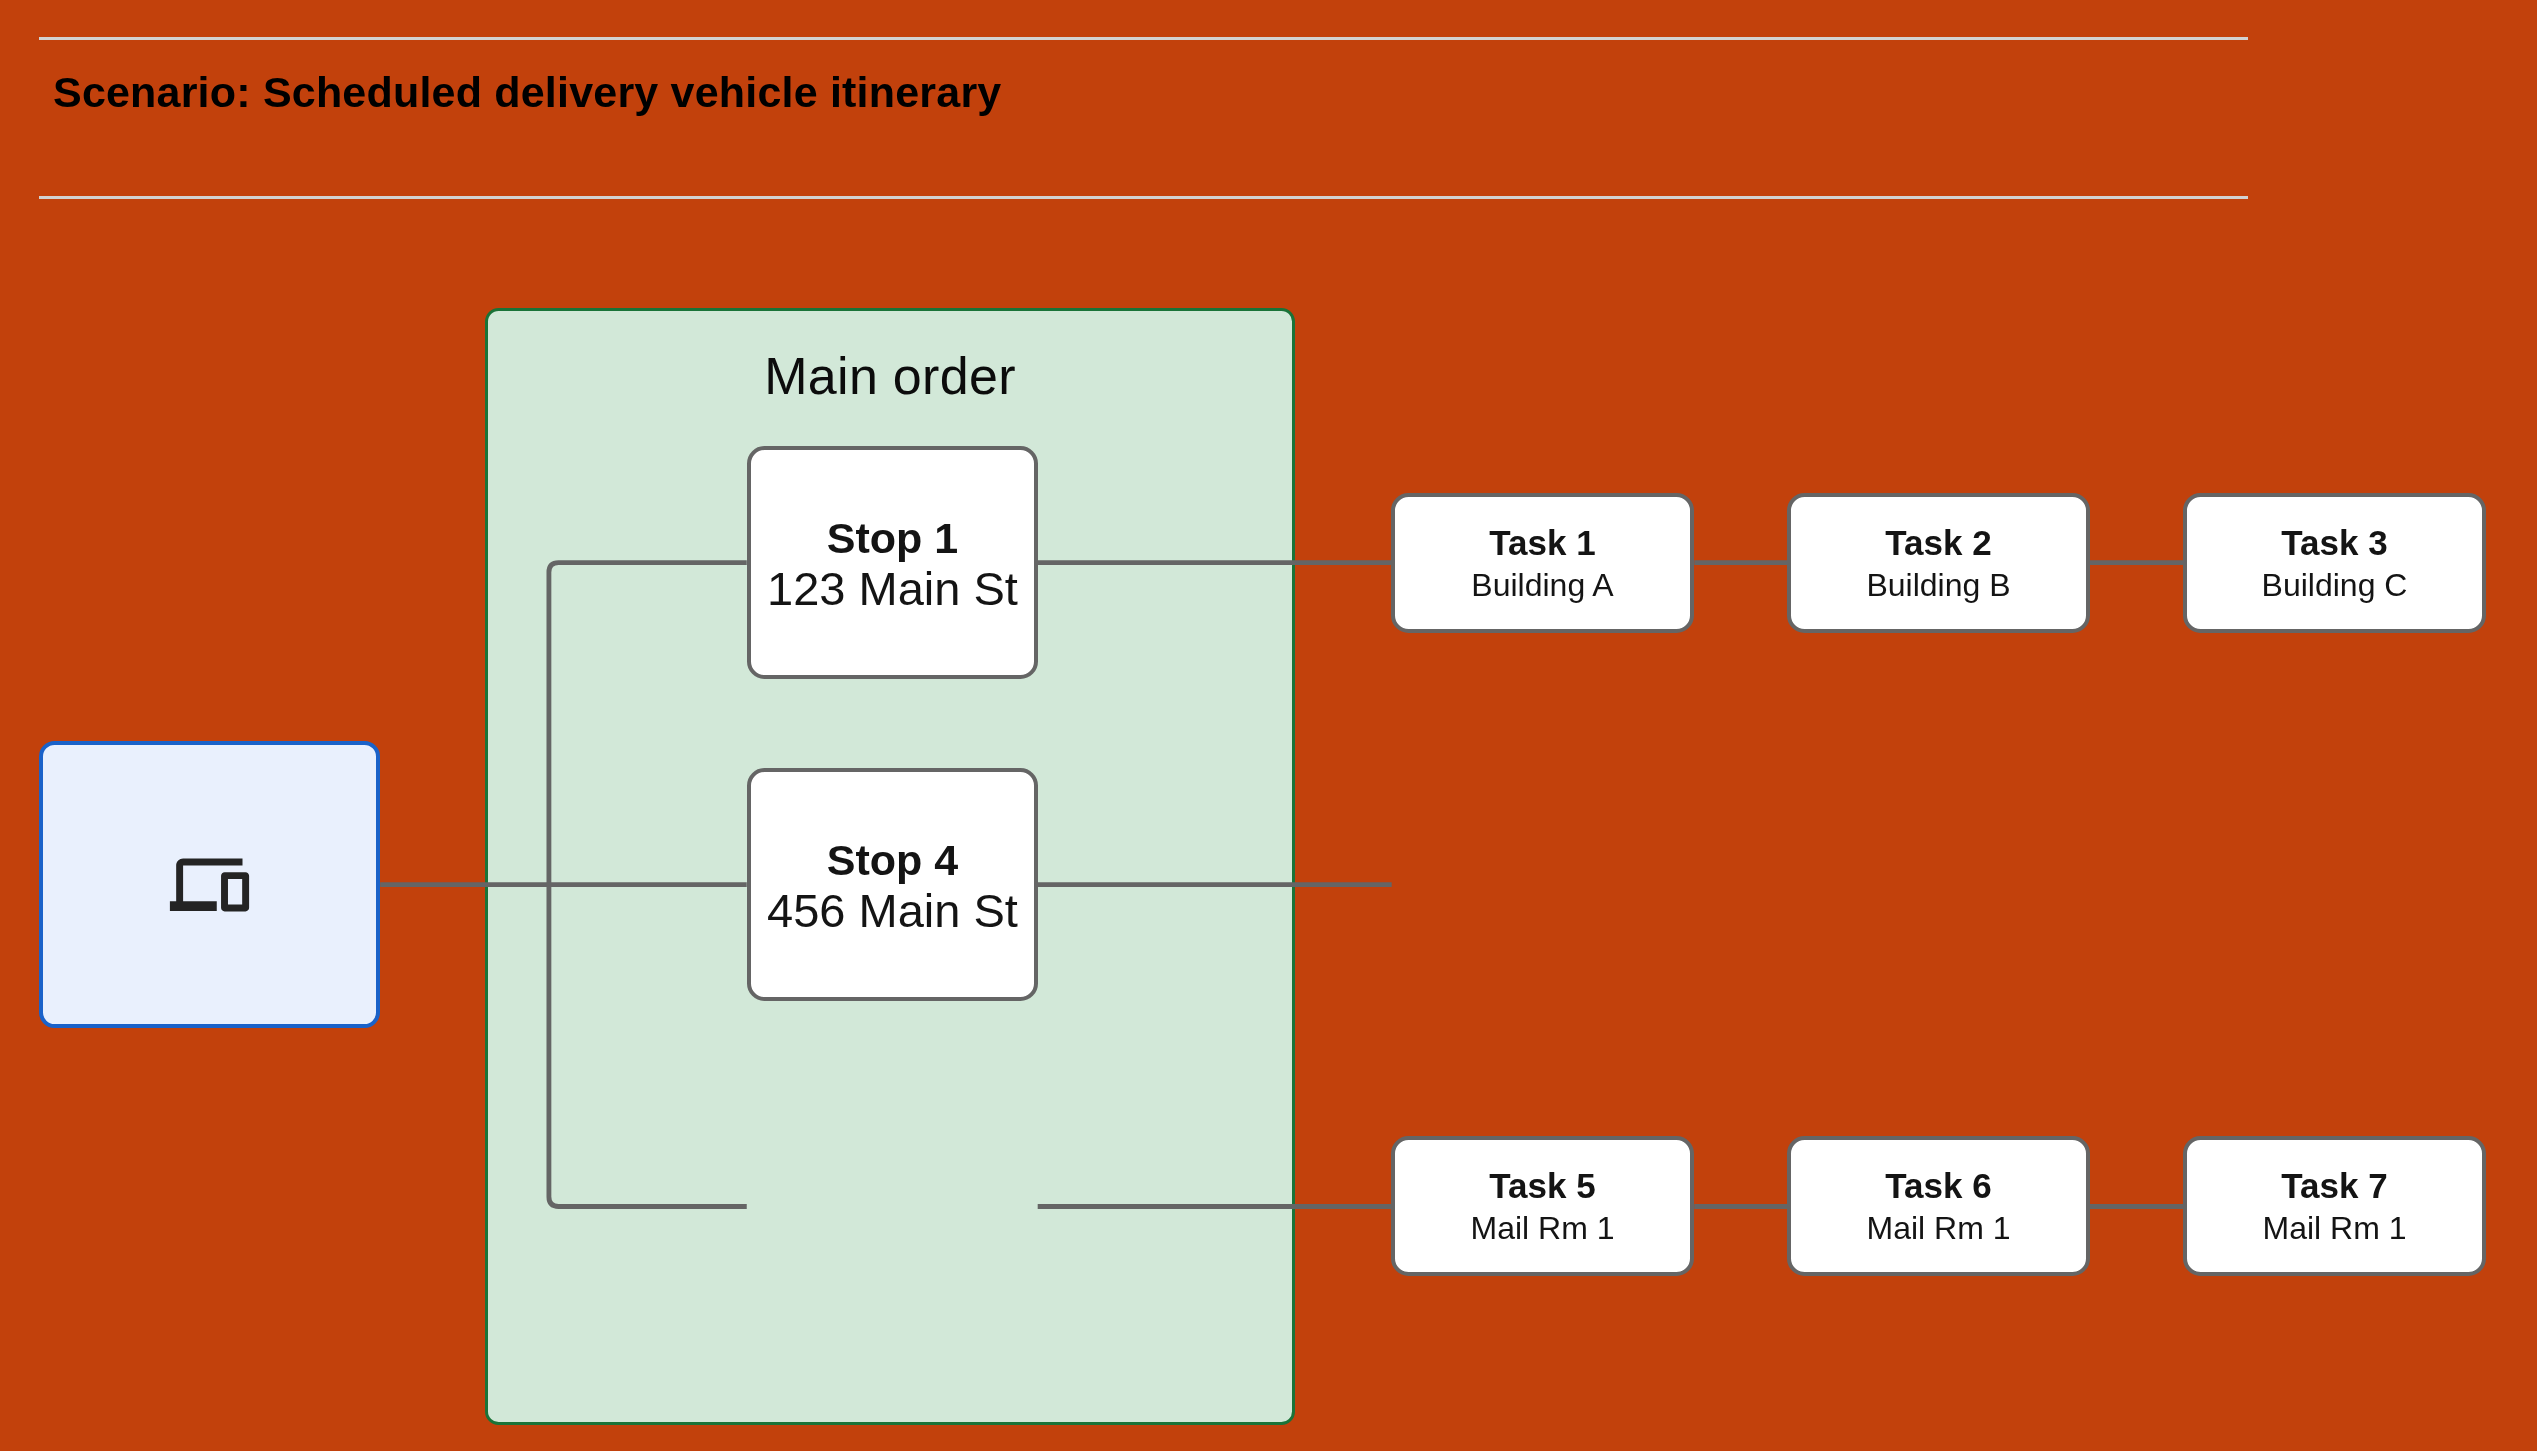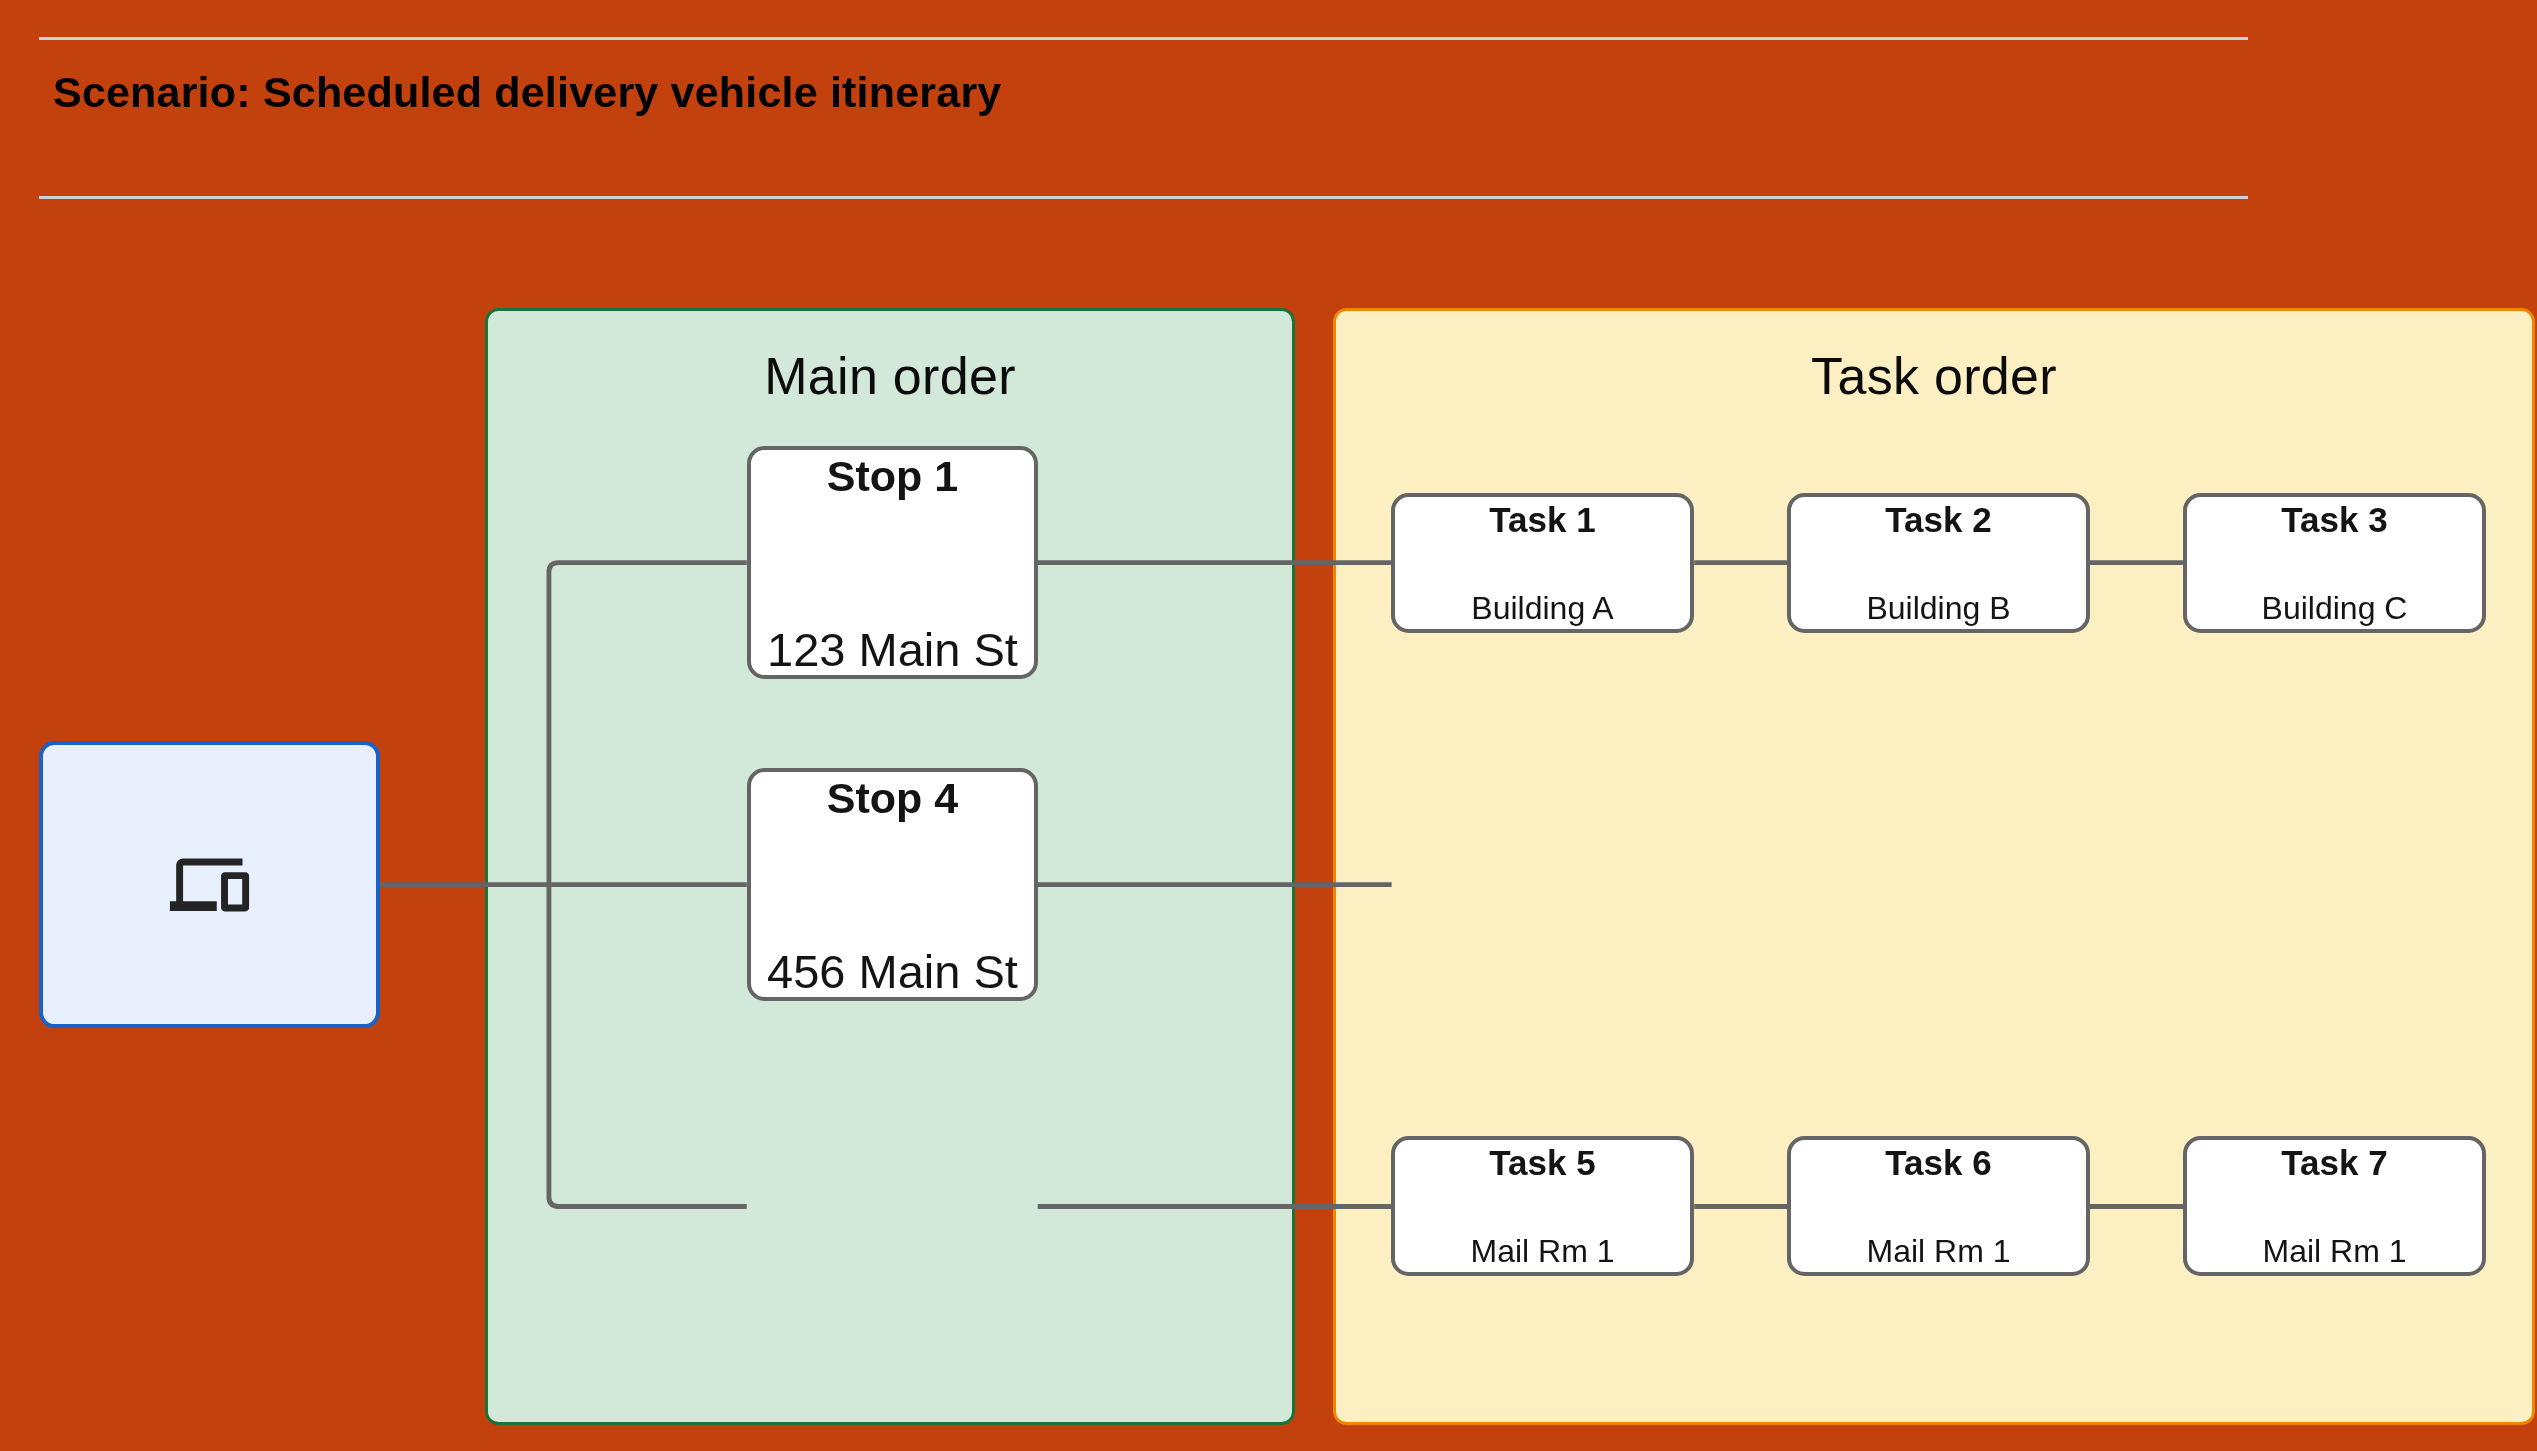--- a/index.html
+++ b/index.html
@@ -82,21 +82,21 @@
   }
   .node {
     position: absolute;
     background: #ffffff;
     border: 4.8px solid #656565;
     border-radius: 17.5px;
     box-sizing: border-box;
     display: flex;
     flex-direction: column;
     align-items: center;
-    justify-content: space-between;
+    justify-content: center;
     z-index: 2;
     text-align: center;
   }
   .stop-node {
     left: 747px;
     width: 291px;
     height: 233px;
   }
   .task-node {
     width: 303px;
@@ -172,23 +172,20 @@
     <path d="M1747 580 H1843"></path>
     <path d="M2155 580 H2251"></path>
     <path d="M1747 1244 H1843"></path>
     <path d="M2155 1244 H2251"></path>
   </svg>
 
   <div id="stop-group" class="group-box">
     <div class="group-label">Main order</div>
   </div>
 
-  <div id="task-group" class="group-box">
-    <div class="group-label">Task order</div>
-  </div>
 
   <div id="vehicle-node">
     <span>
       <svg class="devices-icon-svg" viewBox="0 0 24 20" aria-hidden="true">
         <path fill="#242424" d="M4 4.1h18V2H4c-1.15 0-2.1.95-2.1 2.1v10.8H0v3h14.2v-3H4V4.1zm18.9 2h-6.3c-.6 0-1.1.5-1.1 1.1v9.7c0 .6.5 1.1 1.1 1.1h6.3c.6 0 1.1-.5 1.1-1.1V7.2c0-.6-.5-1.1-1.1-1.1zm-1 9.8h-4.3V8.2h4.3v7.7z"></path>
       </svg>
     </span>
   </div>
 
   <div class="node stop-node" style="top:446px">

